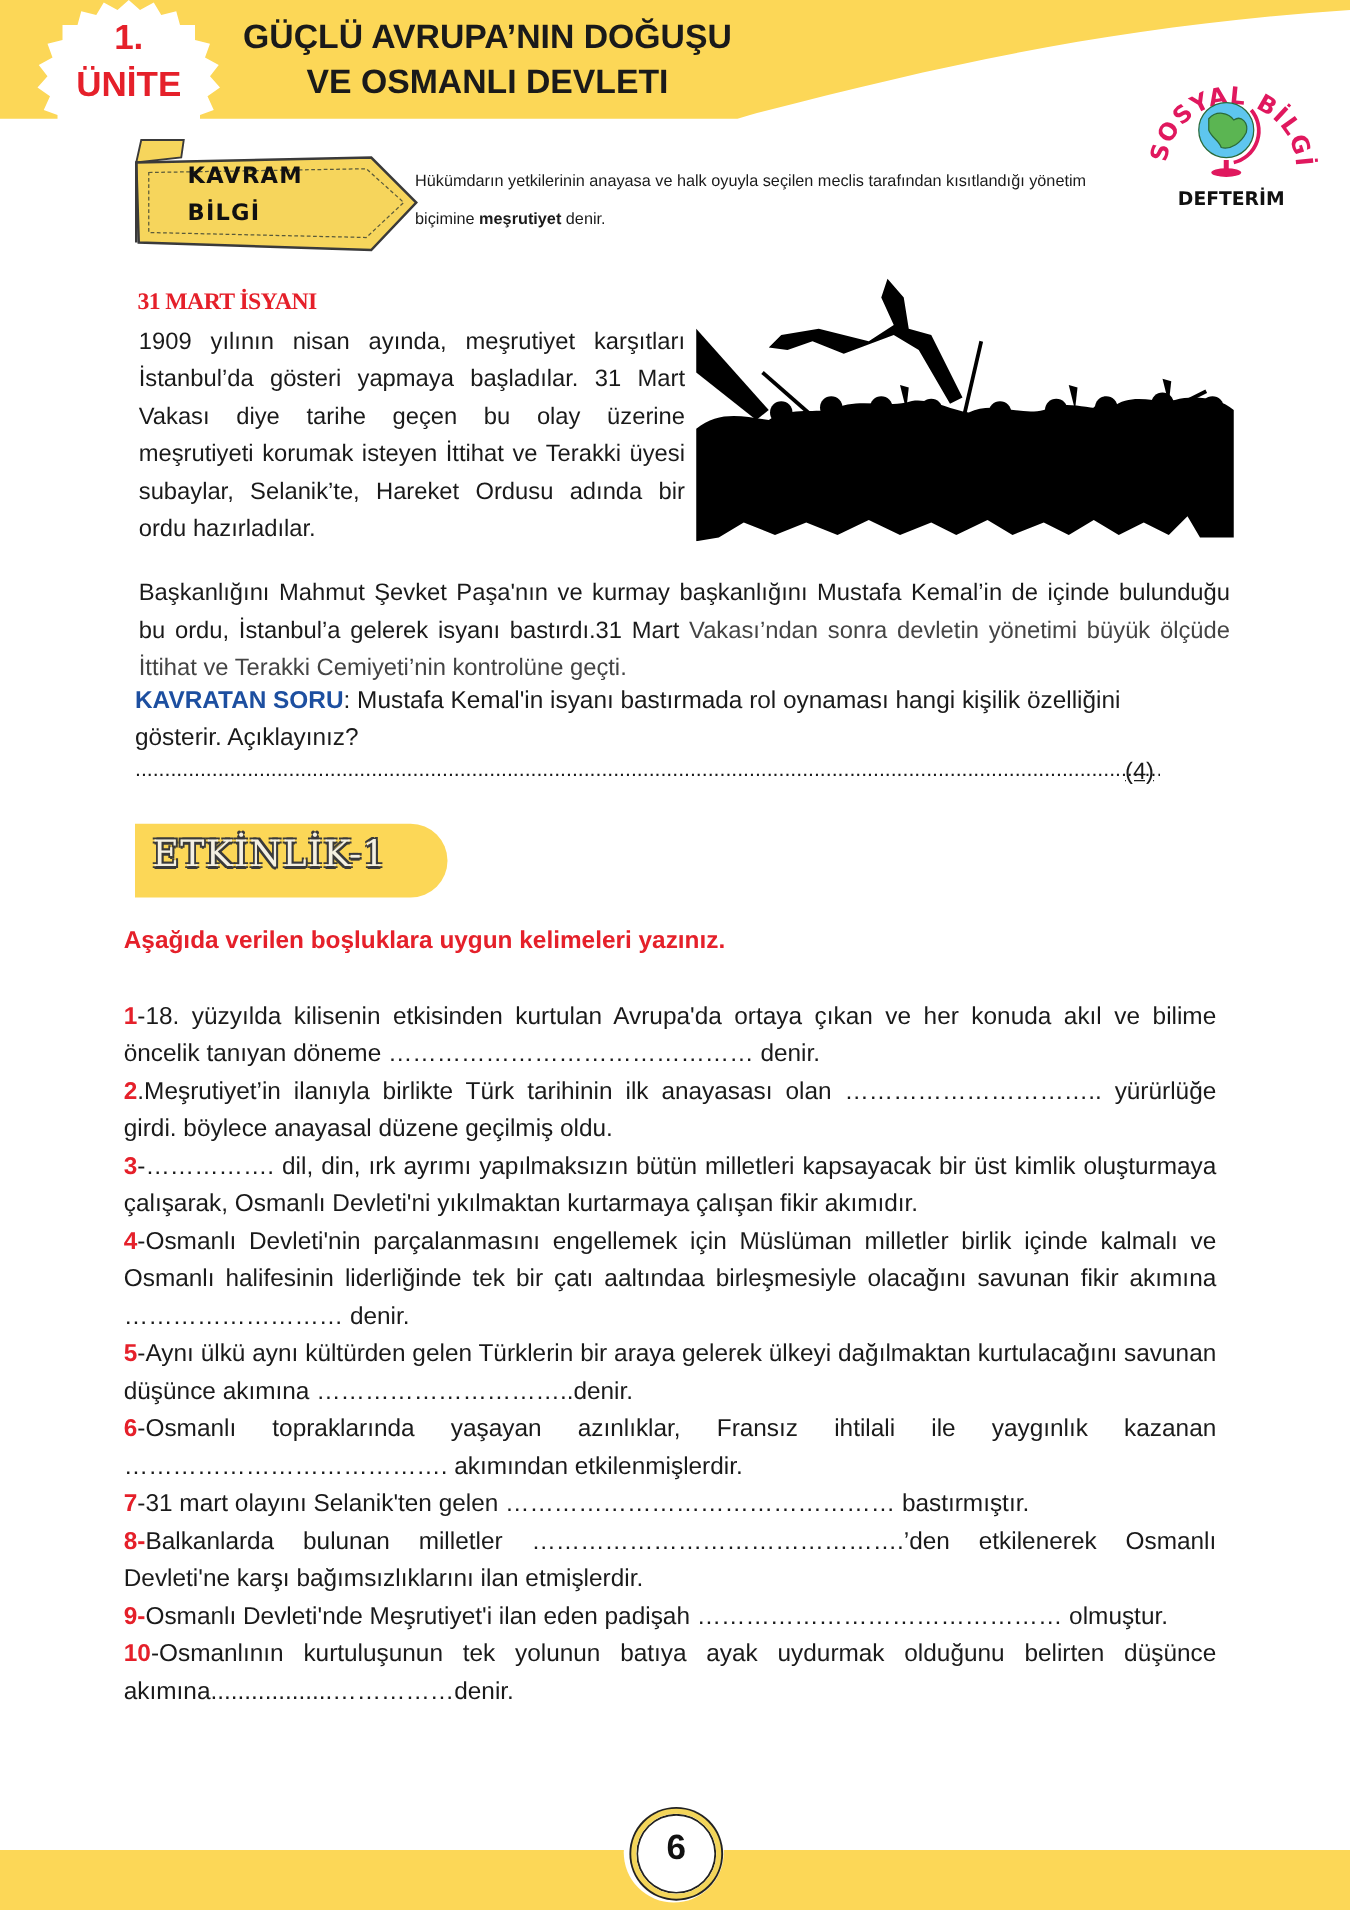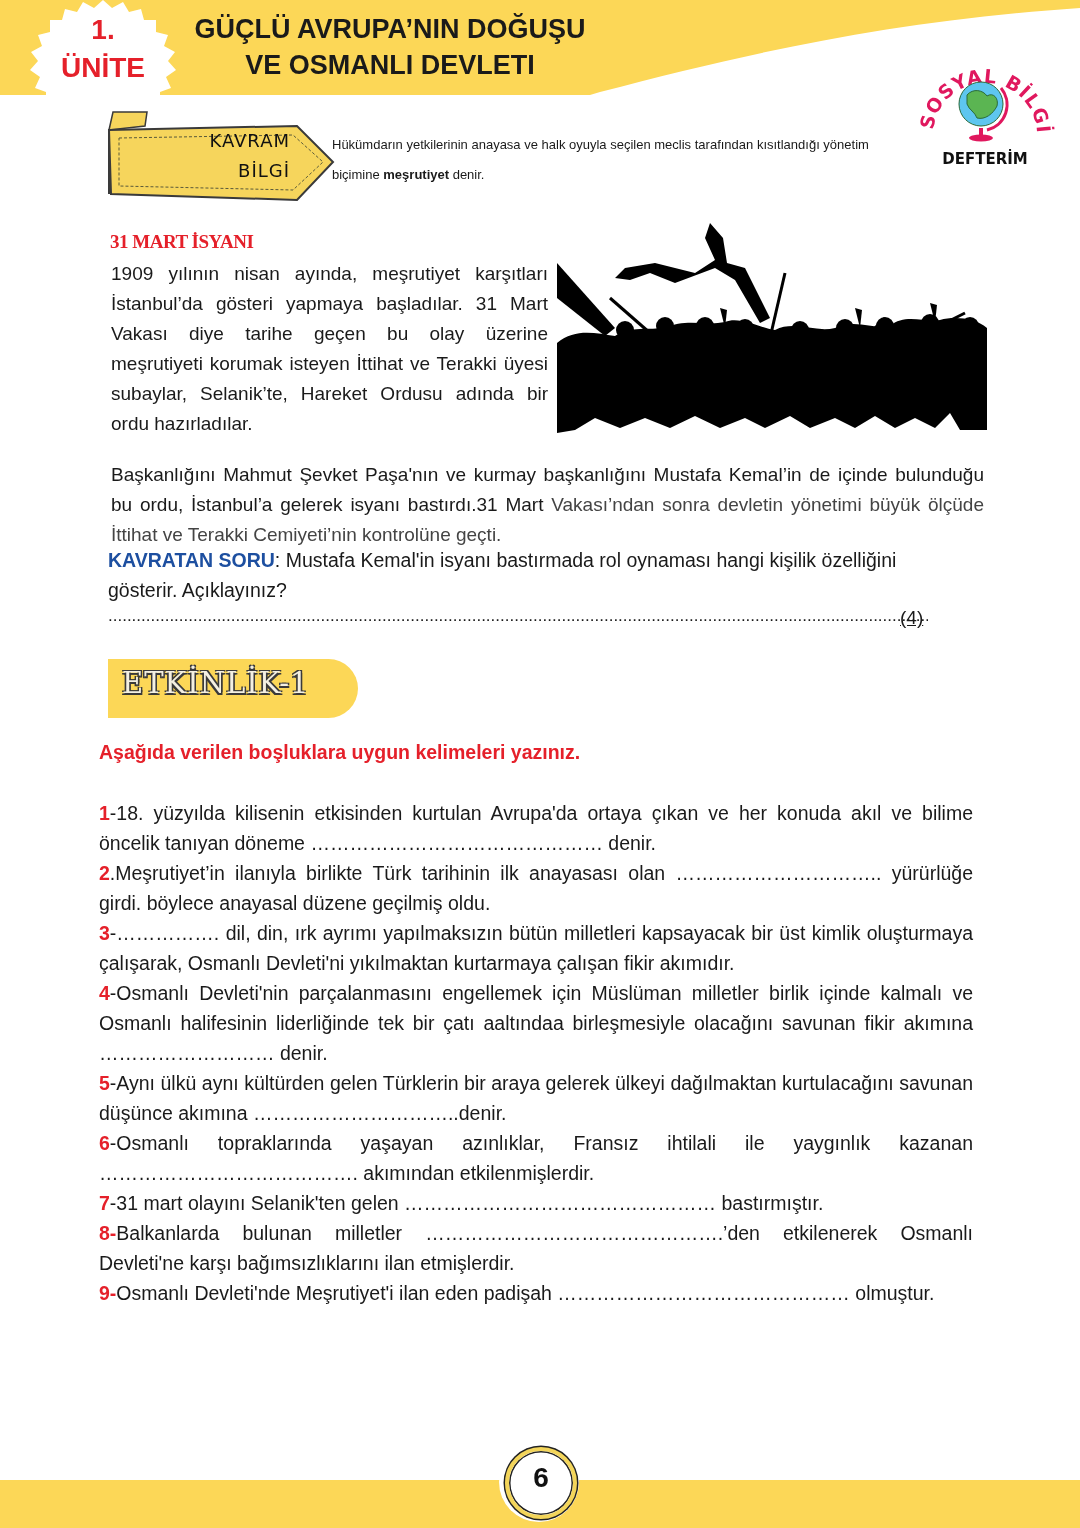--- a/index.html
+++ b/index.html
@@ -26,22 +26,22 @@
   }
   #title-1 { top:14px; }
   #title-2 { top:50px; }
 
   
   #logo { left:915px; top:40px; width:140px; height:130px; }
 
   
   #kavram-badge { left:105px; top:108px; width:232px; height:96px; }
   .kavram-text {
-    position:absolute; left:150px; width:140px; text-align:right;
-    font-family:"DejaVu Sans", sans-serif; font-weight:normal; font-size:18px;
+    position:absolute; left:150px; width:140px; text-align:left;
+    font-family:"DejaVu Sans", sans-serif; font-weight:bold; font-size:18px;
     color:#111; letter-spacing:1px;
   }
   #kavram-1 { top:130px; }
   #kavram-2 { top:160px; }
   #kavram-def {
     left:332px; top:130px; width:540px; font-size:13px; line-height:30px; color:#1a1a1a;
   }
   #kavram-def b { font-weight:bold; }
 
   
@@ -185,18 +185,19 @@
 <div class="abs" id="items">
   <div class="item"><span class="num">1</span><span>-</span><span>18. yüzyılda kilisenin etkisinden kurtulan Avrupa'da ortaya çıkan ve her konuda akıl ve bilime öncelik tanıyan döneme ……………………………………… denir.</span></div>
   <div class="item"><span class="num">2</span><span>.</span><span>Meşrutiyet’in ilanıyla birlikte Türk tarihinin ilk anayasası olan ………………………….. yürürlüğe girdi. böylece anayasal düzene geçilmiş oldu.</span></div>
   <div class="item"><span class="num">3</span><span>-</span><span>……………. dil, din, ırk ayrımı yapılmaksızın bütün milletleri kapsayacak bir üst kimlik oluşturmaya çalışarak, Osmanlı Devleti'ni yıkılmaktan kurtarmaya çalışan fikir akımıdır.</span></div>
   <div class="item"><span class="num">4</span><span>-</span><span>Osmanlı Devleti'nin parçalanmasını engellemek için Müslüman milletler birlik içinde kalmalı ve Osmanlı halifesinin liderliğinde tek bir çatı aaltındaa birleşmesiyle olacağını savunan fikir akımına ……………………… denir.</span></div>
   <div class="item"><span class="num">5</span><span>-</span><span>Aynı ülkü aynı kültürden gelen Türklerin bir araya gelerek ülkeyi dağılmaktan kurtulacağını savunan düşünce akımına …………………………..denir.</span></div>
   <div class="item"><span class="num">6</span><span>-</span><span>Osmanlı topraklarında yaşayan azınlıklar, Fransız ihtilali ile yaygınlık kazanan …………………………………. akımından etkilenmişlerdir.</span></div>
   <div class="item"><span class="num">7</span><span>-</span><span>31 mart olayını Selanik'ten gelen ………………………………………… bastırmıştır.</span></div>
   <div class="item"><span class="num">8</span><span class="num">-</span><span>Balkanlarda bulunan milletler ……………………………………….’den etkilenerek Osmanlı Devleti'ne karşı bağımsızlıklarını ilan etmişlerdir.</span></div>
   <div class="item"><span class="num">9</span><span class="num">-</span><span>Osmanlı Devleti'nde Meşrutiyet'i ilan eden padişah ……………………………………… olmuştur.</span></div>
+  <div class="item"><span class="num">10</span><span>-</span><span>Osmanlının kurtuluşunun tek yolunun batıya ayak uydurmak olduğunu belirten düşünce akımına..................……………denir.</span></div>
 </div>
 
 <div class="abs" id="footer-band"></div>
 <div class="abs" id="page-circle-outer"></div>
 <div class="abs" id="page-circle"></div>
 <div class="abs" id="page-num">6</div>
 
 </body></html>

